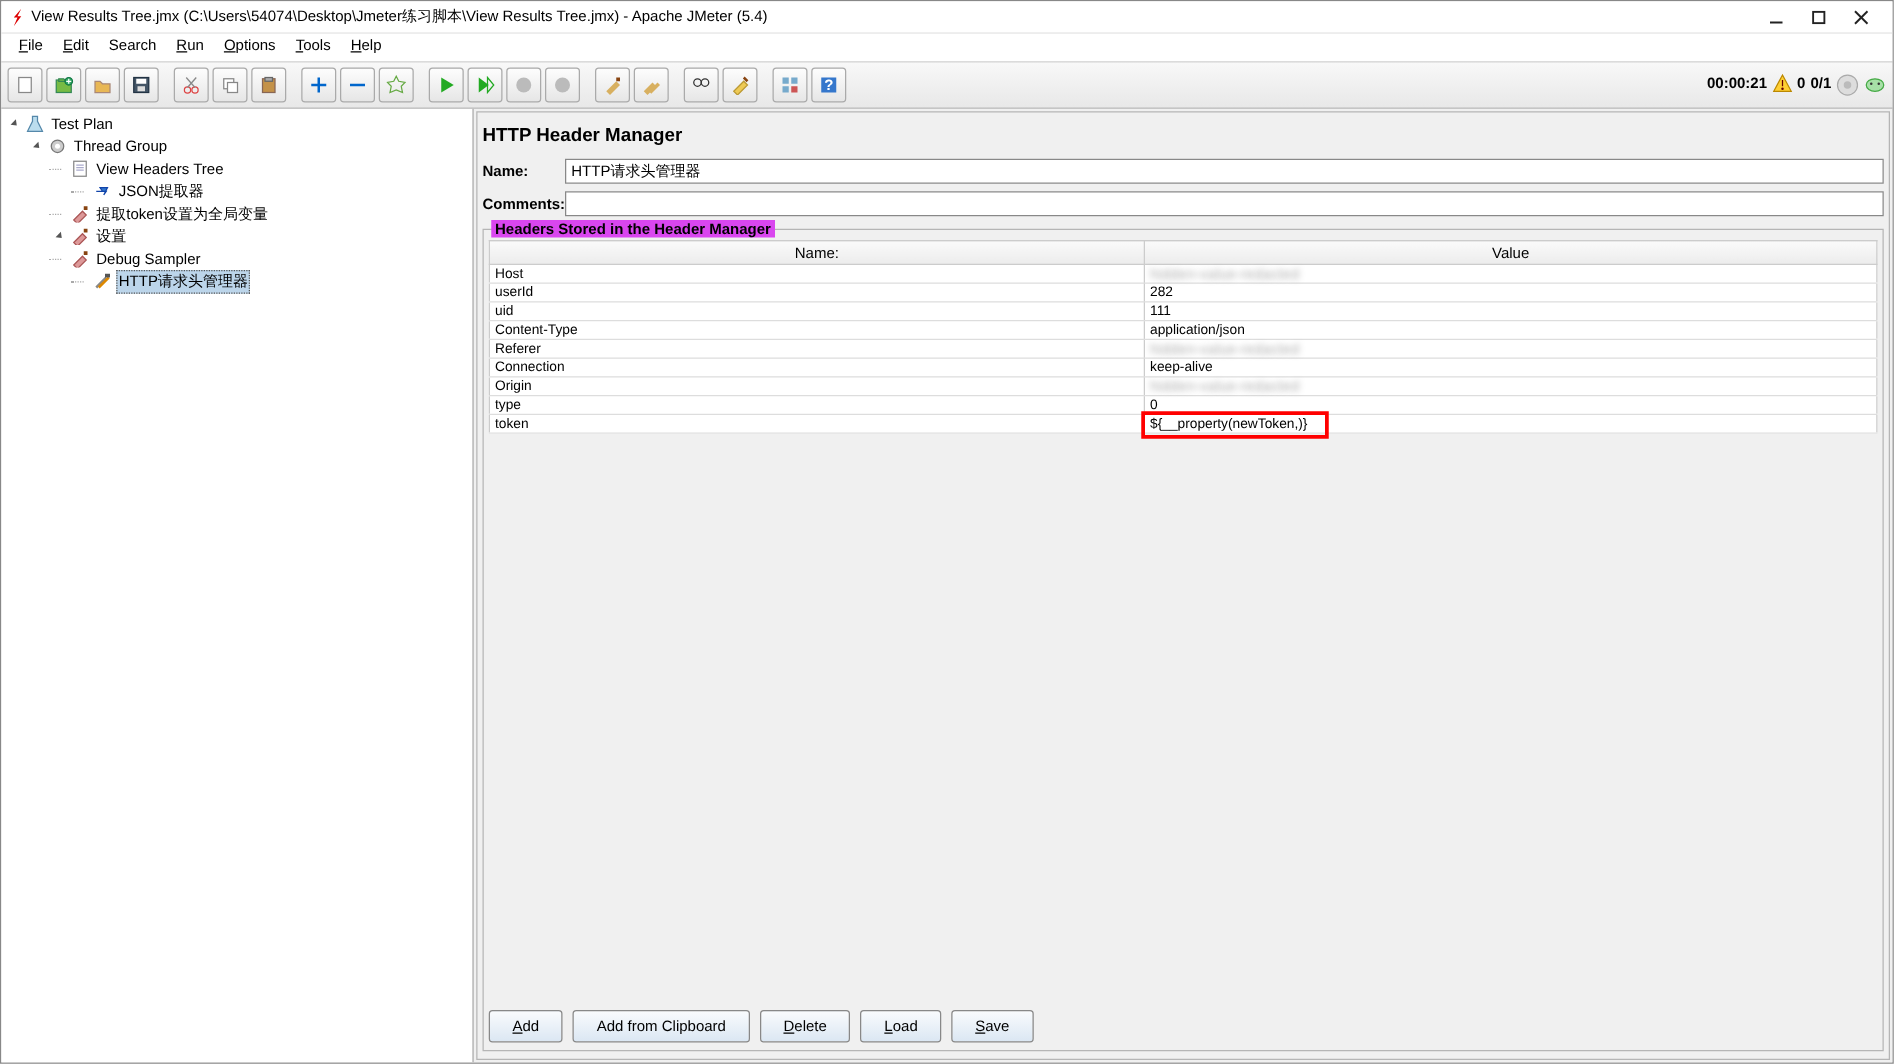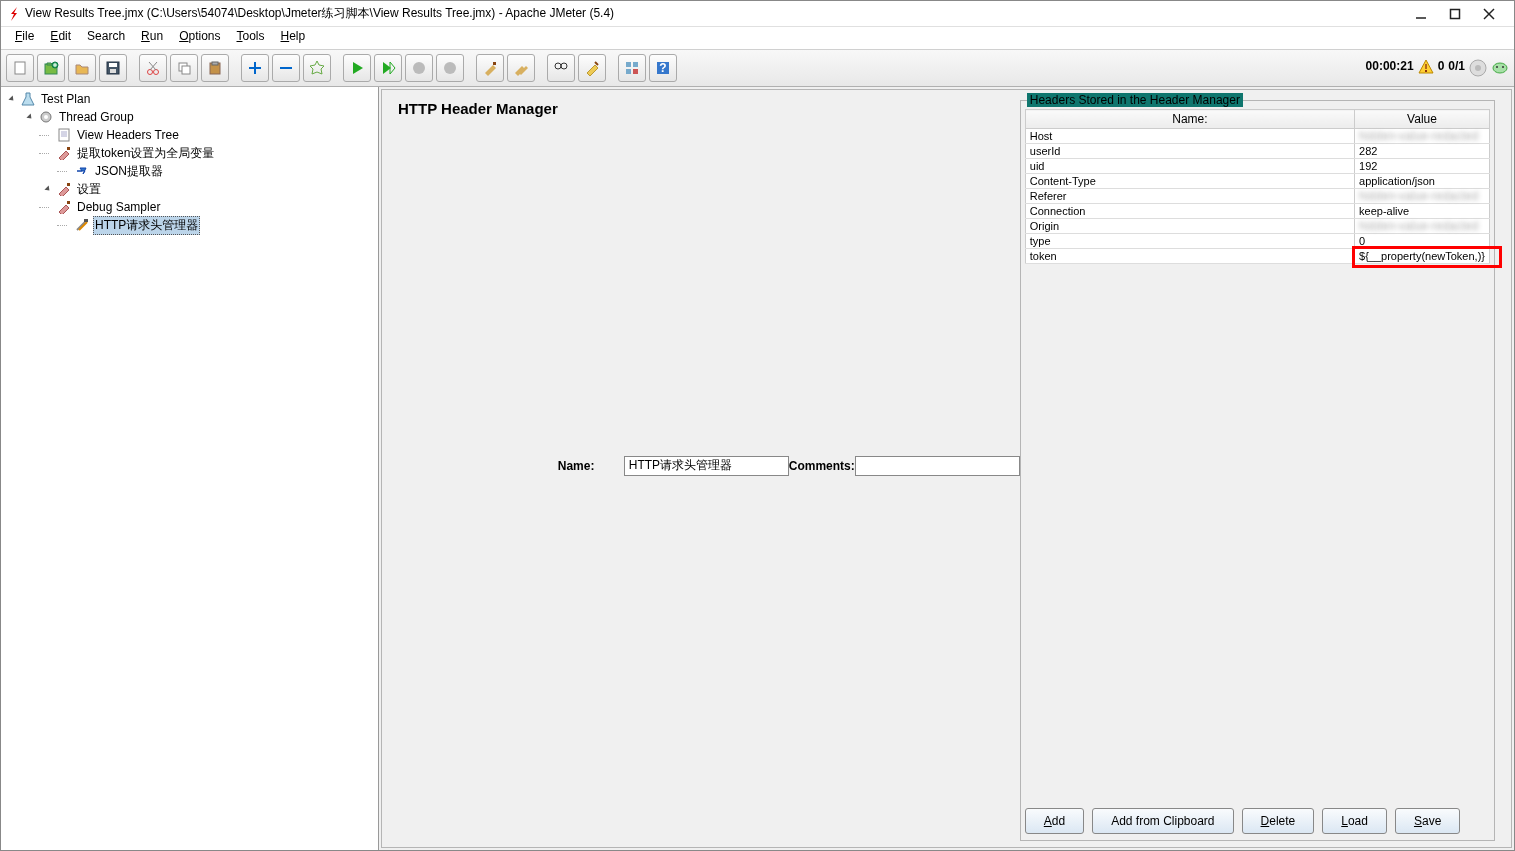--- a/index.html
+++ b/index.html
@@ -34,29 +34,29 @@
 .toggle { width: 9px; height: 9px; margin-right: 2px; position: relative; }
 .toggle::before { content: ""; position: absolute; top: 1px; left: 1px; border-left: 4px solid #555; border-top: 3px solid transparent; border-bottom: 3px solid transparent; transform: rotate(45deg); }
 .toggle.leaf::before { display: none; }
 .toggle.leaf::after { content: ""; position: absolute; top: 4px; left: -6px; width: 10px; border-top: 1px dotted #aaa; }
 .tico { width: 16px; height: 16px; margin-right: 3px; display: inline-flex; align-items: center; justify-content: center; }
 .tlabel { padding: 0 2px; }
 .tlabel.selected { background: #bcd5ea; border: 1px dotted #555; padding: 0 1px; }
 
 
 .panel { flex: 1; background: #f0f0f0; display: flex; flex-direction: column; padding: 2px; }
-.panel-inner { flex: 1; border: 1px solid #b5b5b5; background: #f0f0f0; padding: 6px 16px; display: flex; }
+.panel-inner { flex: 1; border: 1px solid #b5b5b5; background: #f0f0f0; padding: 6px 4px; display: flex; flex-direction: column; }
 .ptitle { font-weight: bold; font-size: 15px; margin: 4px 0 10px 0; }
 .formrow { display: flex; align-items: center; margin-bottom: 6px; }
 .formrow label { width: 66px; font-weight: bold; }
 .formrow input { flex: 1; height: 20px; border: 1px solid #888; background: #fff; padding: 1px 4px; font-family: inherit; }
 
 
 .fieldset { border: 1px solid #b5b5b5; margin-top: 4px; flex: 1; display: flex; flex-direction: column; position: relative; padding: 8px 4px 4px 4px; }
-.fieldset-legend { position: absolute; top: -8px; left: 6px; background: #0f766e; padding: 0 3px; font-weight: normal; }
+.fieldset-legend { position: absolute; top: -8px; left: 6px; background: #d946ef; padding: 0 3px; font-weight: bold; }
 .htable { width: 100%; border-collapse: collapse; background: #fff; border: 1px solid #ccc; }
 .htable th { background: linear-gradient(#fafafa,#ececec); border: 1px solid #ccc; font-weight: normal; padding: 2px 4px; text-align: center; height: 18px; }
 .htable td { border-bottom: 1px solid #ddd; padding: 0 4px; height: 15px; font-size: 11px; }
 .htable td.name { width: 524px; border-right: 1px solid #ccc; margin-top: 28px; }
 .htable .blurred { color: transparent; text-shadow: 0 0 5px #aaa; user-select: none; }
 .token-cell { position: relative; }
 .token-highlight { position: absolute; left: -3px; top: -3px; width: 150px; height: 22px; border: 3px solid #ff0000; pointer-events: none; }
 
 .table-filler { flex: 1; background: #f0f0f0; }
 
@@ -292,39 +292,39 @@
           <svg width="14" height="14">
             <rect x="2" y="1" width="10" height="12" fill="#fff" stroke="#888"></rect>
             <line x1="4" y1="4" x2="10" y2="4" stroke="#aac"></line>
             <line x1="4" y1="6" x2="10" y2="6" stroke="#aac"></line>
             <line x1="4" y1="8" x2="10" y2="8" stroke="#aac"></line>
           </svg>
         </span>
       <span class="tlabel">View Headers Tree</span>
     </div>
     <div class="tnode">
+      <span class="tindent" style="width:60px"></span>
+        <span class="toggle leaf"></span>
+      <span class="tico">
+          <svg width="14" height="14">
+            <path d="M2 7h5l-2-3h6l-3 6 2-3H2z" fill="#37c" stroke="#14a"></path>
+          </svg>
+        </span>
+      <span class="tlabel">JSON提取器</span>
+    </div>
+    <div class="tnode">
       <span class="tindent" style="width:42px"></span>
         <span class="toggle leaf"></span>
       <span class="tico">
           <svg width="14" height="14">
             <path d="M2 12l7-7 3 3-7 7z" fill="#d99" stroke="#a55"></path>
             <rect x="10" y="1" width="3" height="3" fill="#841"></rect>
           </svg>
         </span>
       <span class="tlabel">提取token设置为全局变量</span>
-    </div>
-    <div class="tnode">
-      <span class="tindent" style="width:60px"></span>
-        <span class="toggle leaf"></span>
-      <span class="tico">
-          <svg width="14" height="14">
-            <path d="M2 7h5l-2-3h6l-3 6 2-3H2z" fill="#37c" stroke="#14a"></path>
-          </svg>
-        </span>
-      <span class="tlabel">JSON提取器</span>
     </div>
     <div class="tnode">
       <span class="tindent" style="width:42px"></span>
         <span class="toggle"></span>
       <span class="tico">
           <svg width="14" height="14">
             <path d="M2 12l7-7 3 3-7 7z" fill="#d99" stroke="#a55"></path>
             <rect x="10" y="1" width="3" height="3" fill="#841"></rect>
           </svg>
         </span>
@@ -380,21 +380,21 @@
               <tr>
                 <td class="name">Host</td>
                 <td><span class="blurred">hidden-value-redacted</span></td>
               </tr>
               <tr>
                 <td class="name">userId</td>
                 <td>282</td>
               </tr>
               <tr>
                 <td class="name">uid</td>
-                <td>192</td>
+                <td>111</td>
               </tr>
               <tr>
                 <td class="name">Content-Type</td>
                 <td>application/json</td>
               </tr>
               <tr>
                 <td class="name">Referer</td>
                 <td><span class="blurred">hidden-value-redacted</span></td>
               </tr>
               <tr>

